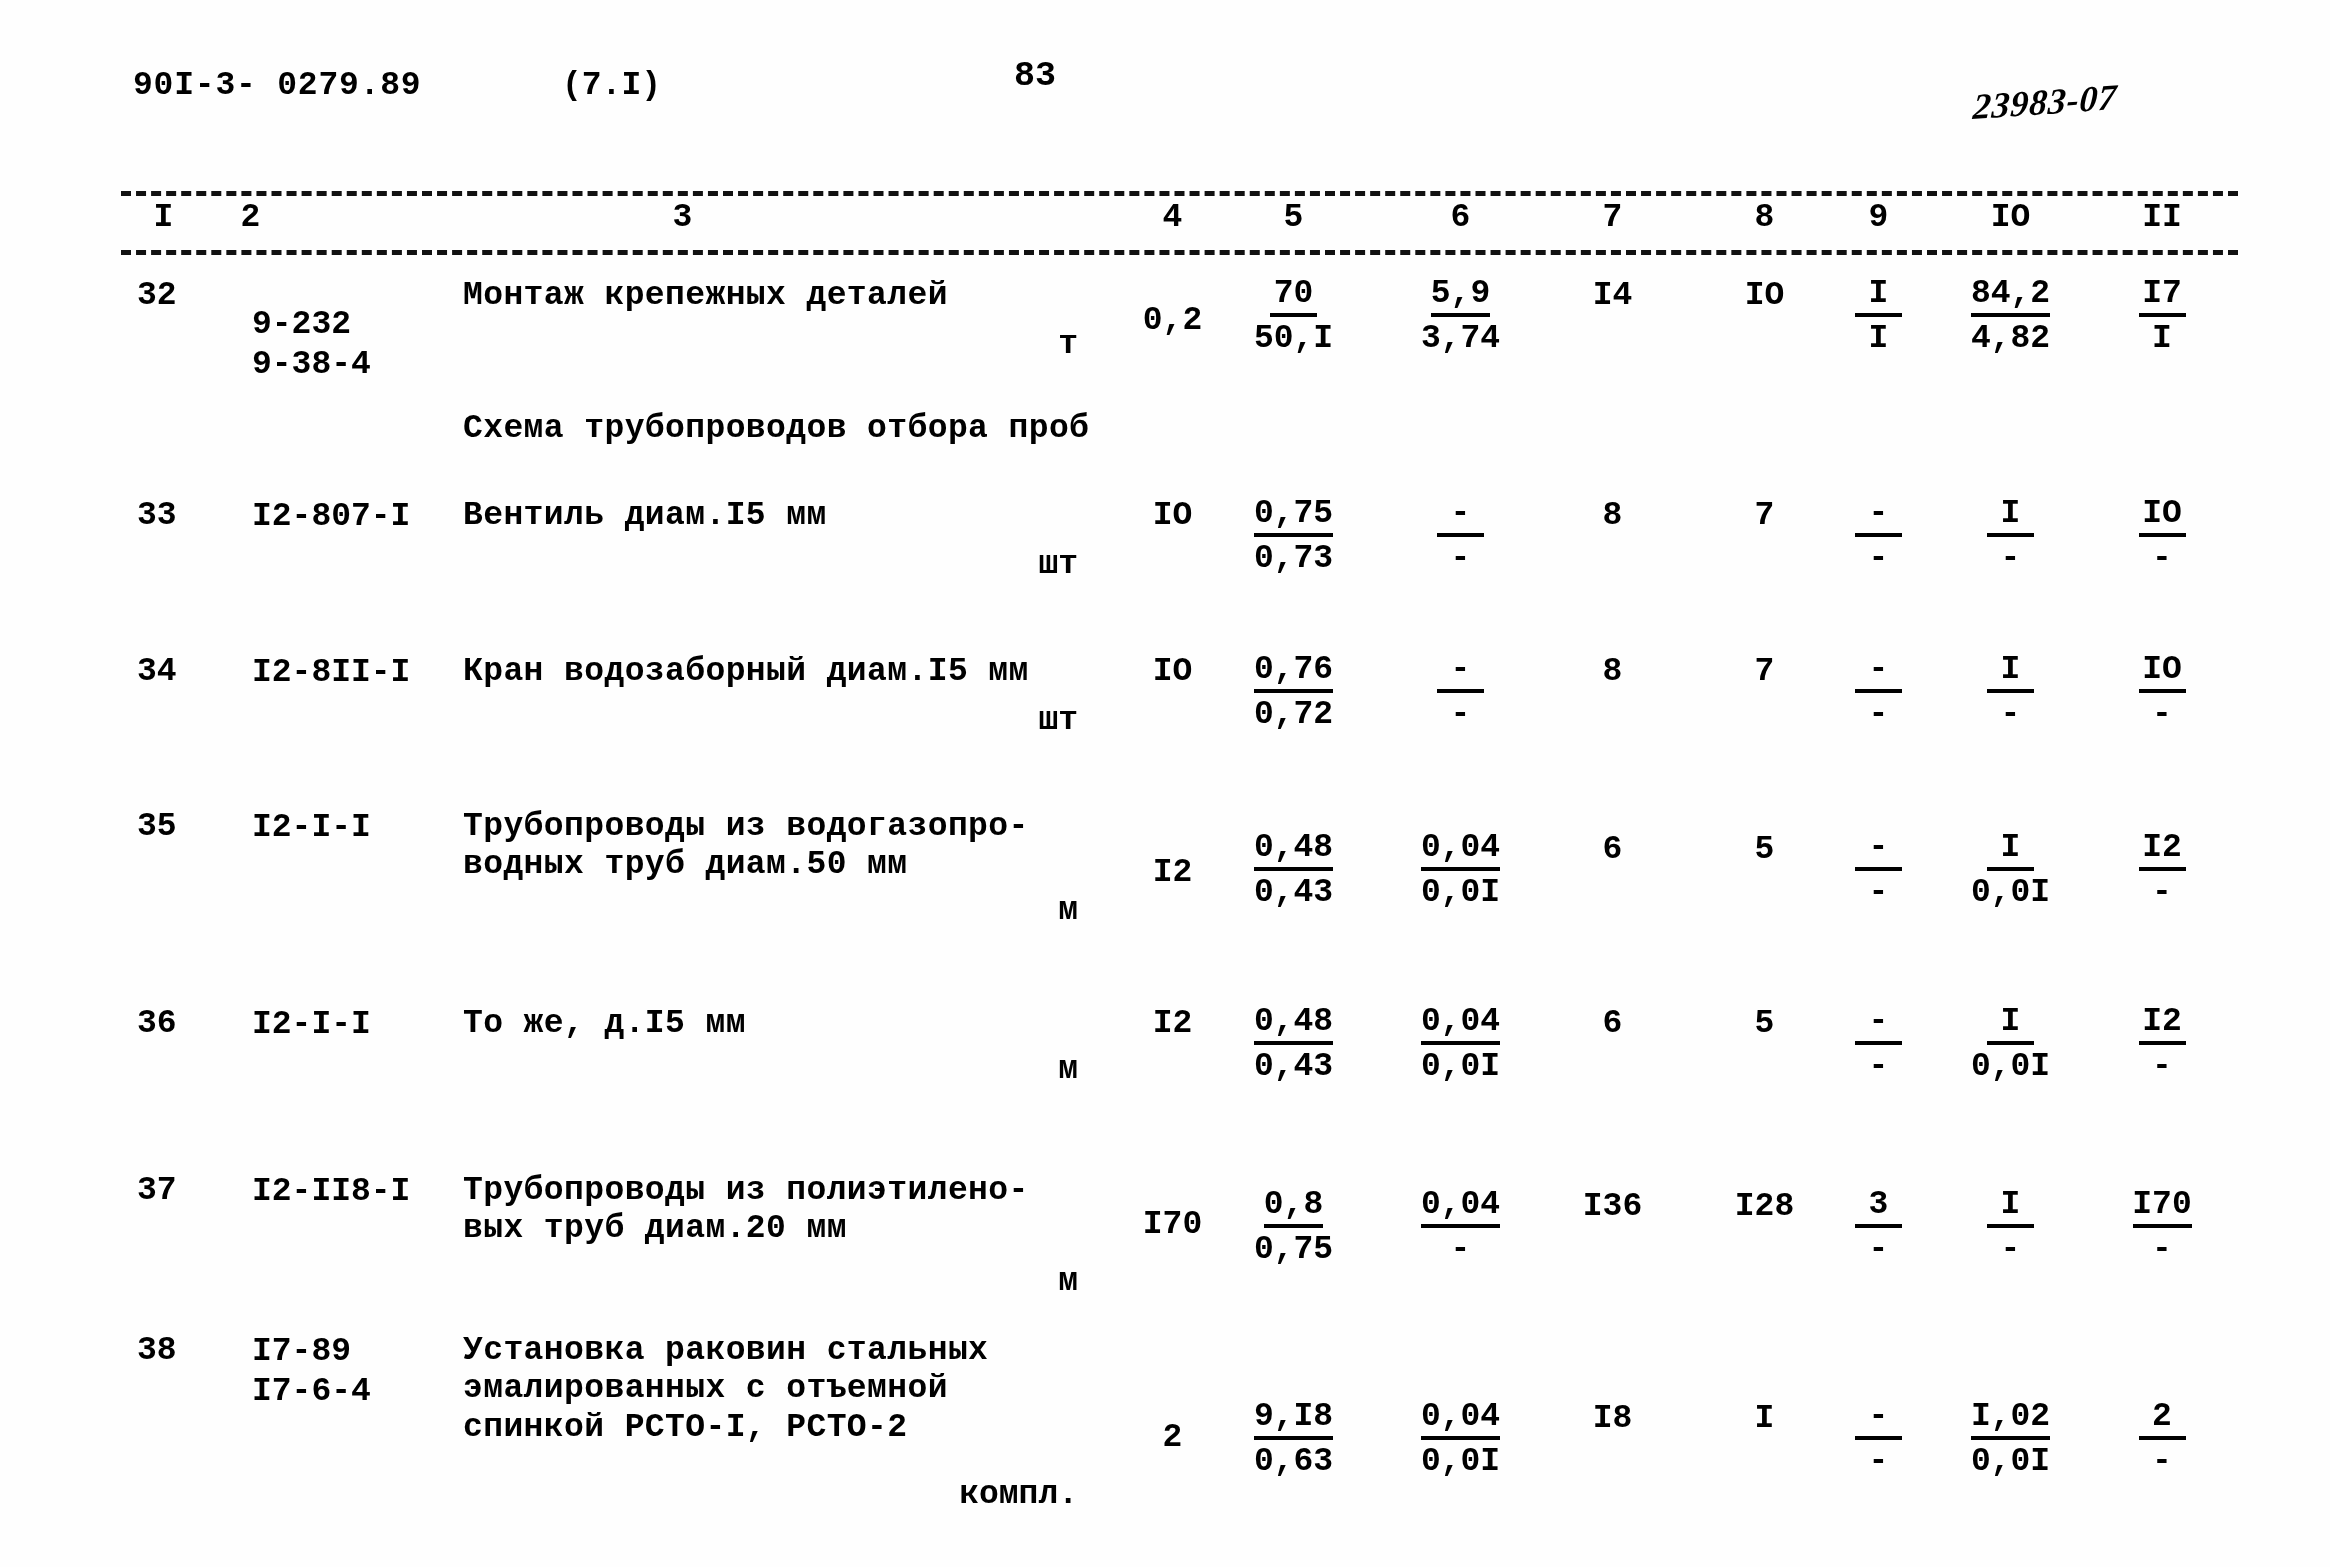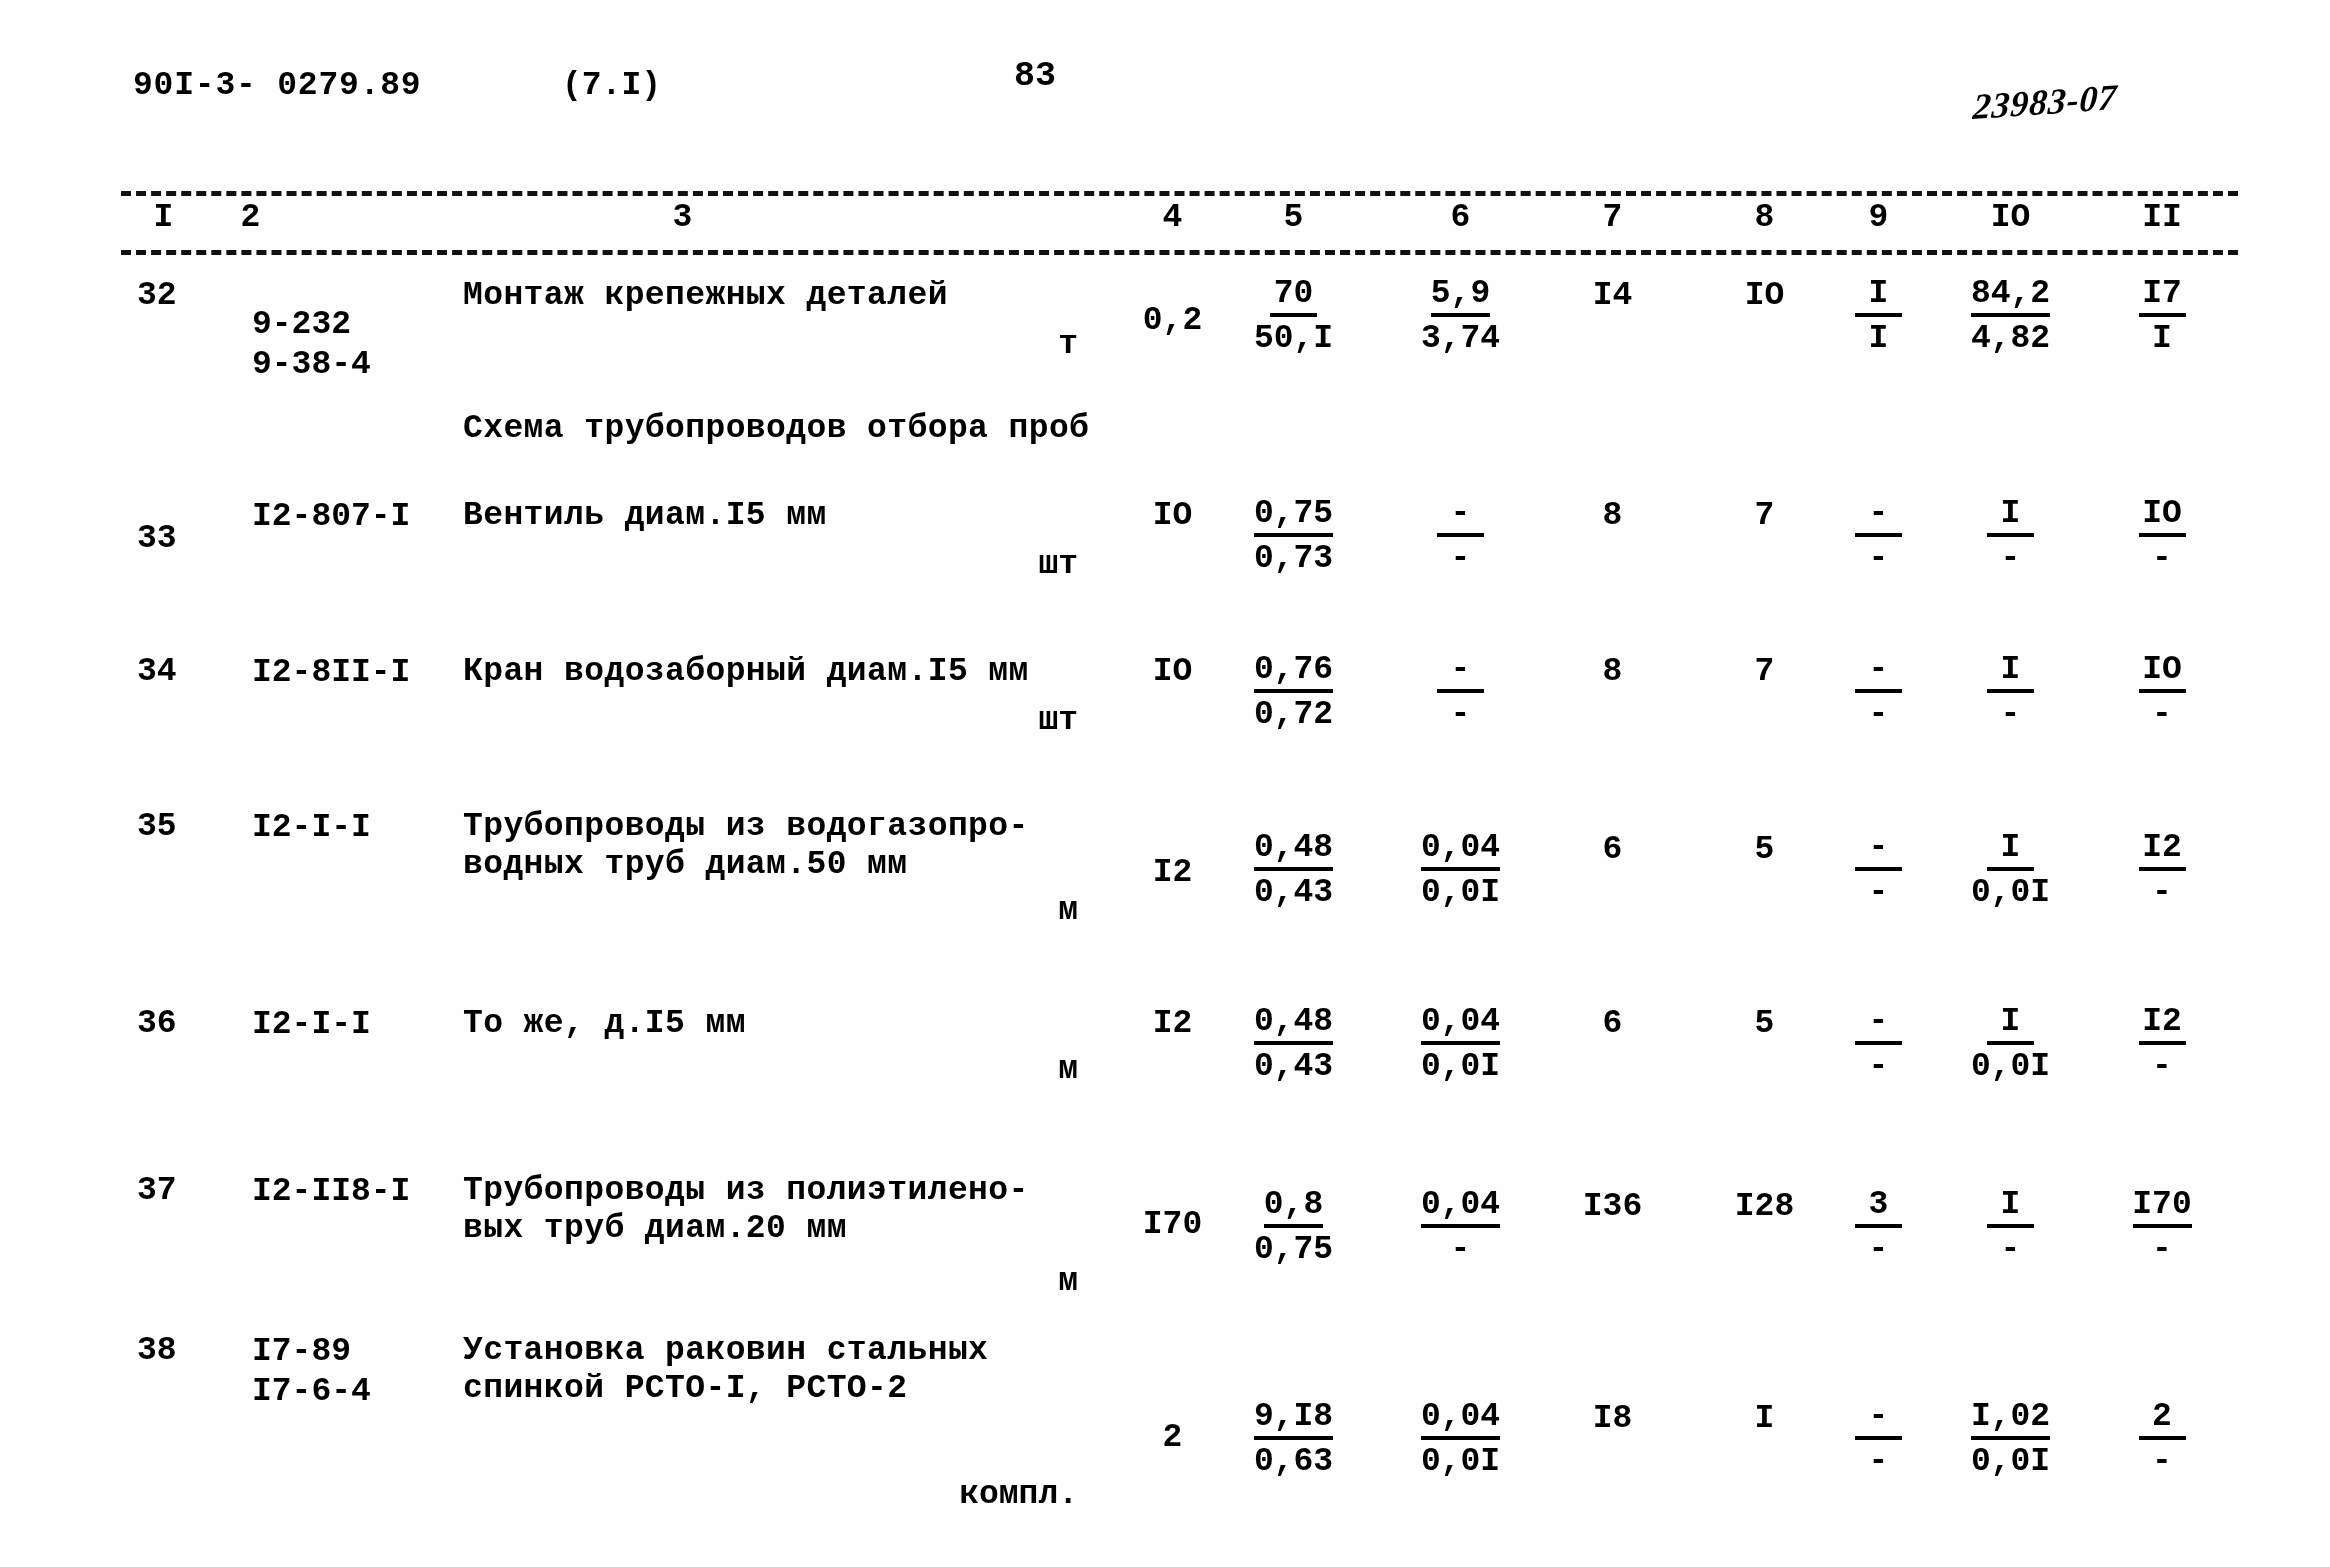--- a/index.html
+++ b/index.html
@@ -216,21 +216,21 @@
           <span class="bar" style="width: 79px;"></span>
           <span class="den">4,82</span>
         </div>
         <div class="frac" style="left: 2109px; top: 277px; width: 106px;">
           <span class="num">I7</span>
           <span class="bar" style="width: 47px;"></span>
           <span class="den">I</span>
         </div>
       </div>
       <div class="row">
-        <div class="cell c-no" style="left: 137px; top: 497px; margin-top: 23px;">33</div>
+        <div class="cell c-no" style="left: 137px; top: 497px;">33</div>
         <div class="cell c-code" style="left: 252px; top: 497px;"><div>I2-807-I</div></div>
         <div class="cell c-desc" style="left: 463px; top: 497px; width: 759px;"><div>Вентиль диам.I5 мм</div></div>
         <div class="cell c-unit" style="left: 820px; width: 258px; top: 546px;">шт</div>
         <div class="single" style="left: 1127px; top: 497px; width: 91px;">IO</div>
         <div class="frac" style="left: 1229px; top: 497px; width: 129px;">
           <span class="num">0,75</span>
           <span class="bar" style="width: 79px;"></span>
           <span class="den">0,73</span>
         </div>
         <div class="frac" style="left: 1400px; top: 497px; width: 121px;">
@@ -388,21 +388,21 @@
         </div>
         <div class="frac" style="left: 2109px; top: 1188px; width: 106px;">
           <span class="num">I70</span>
           <span class="bar" style="width: 59px;"></span>
           <span class="den">-</span>
         </div>
       </div>
       <div class="row">
         <div class="cell c-no" style="left: 137px; top: 1332px;">38</div>
         <div class="cell c-code" style="left: 252px; top: 1332px;"><div>I7-89</div><div>I7-6-4</div></div>
-        <div class="cell c-desc" style="left: 463px; top: 1332px; width: 759px;"><div>Установка раковин стальных</div><div>спинкой РСТО-I, РСТО-2</div></div>
+        <div class="cell c-desc" style="left: 463px; top: 1332px; width: 759px;"><div>Установка раковин стальных</div><div>эмалированных с отъемной</div><div>спинкой РСТО-I, РСТО-2</div></div>
         <div class="cell c-unit" style="left: 820px; width: 258px; top: 1476px;">компл.</div>
         <div class="single" style="left: 1127px; top: 1419px; width: 91px;">2</div>
         <div class="frac" style="left: 1229px; top: 1400px; width: 129px;">
           <span class="num">9,I8</span>
           <span class="bar" style="width: 79px;"></span>
           <span class="den">0,63</span>
         </div>
         <div class="frac" style="left: 1400px; top: 1400px; width: 121px;">
           <span class="num">0,04</span>
           <span class="bar" style="width: 79px;"></span>

